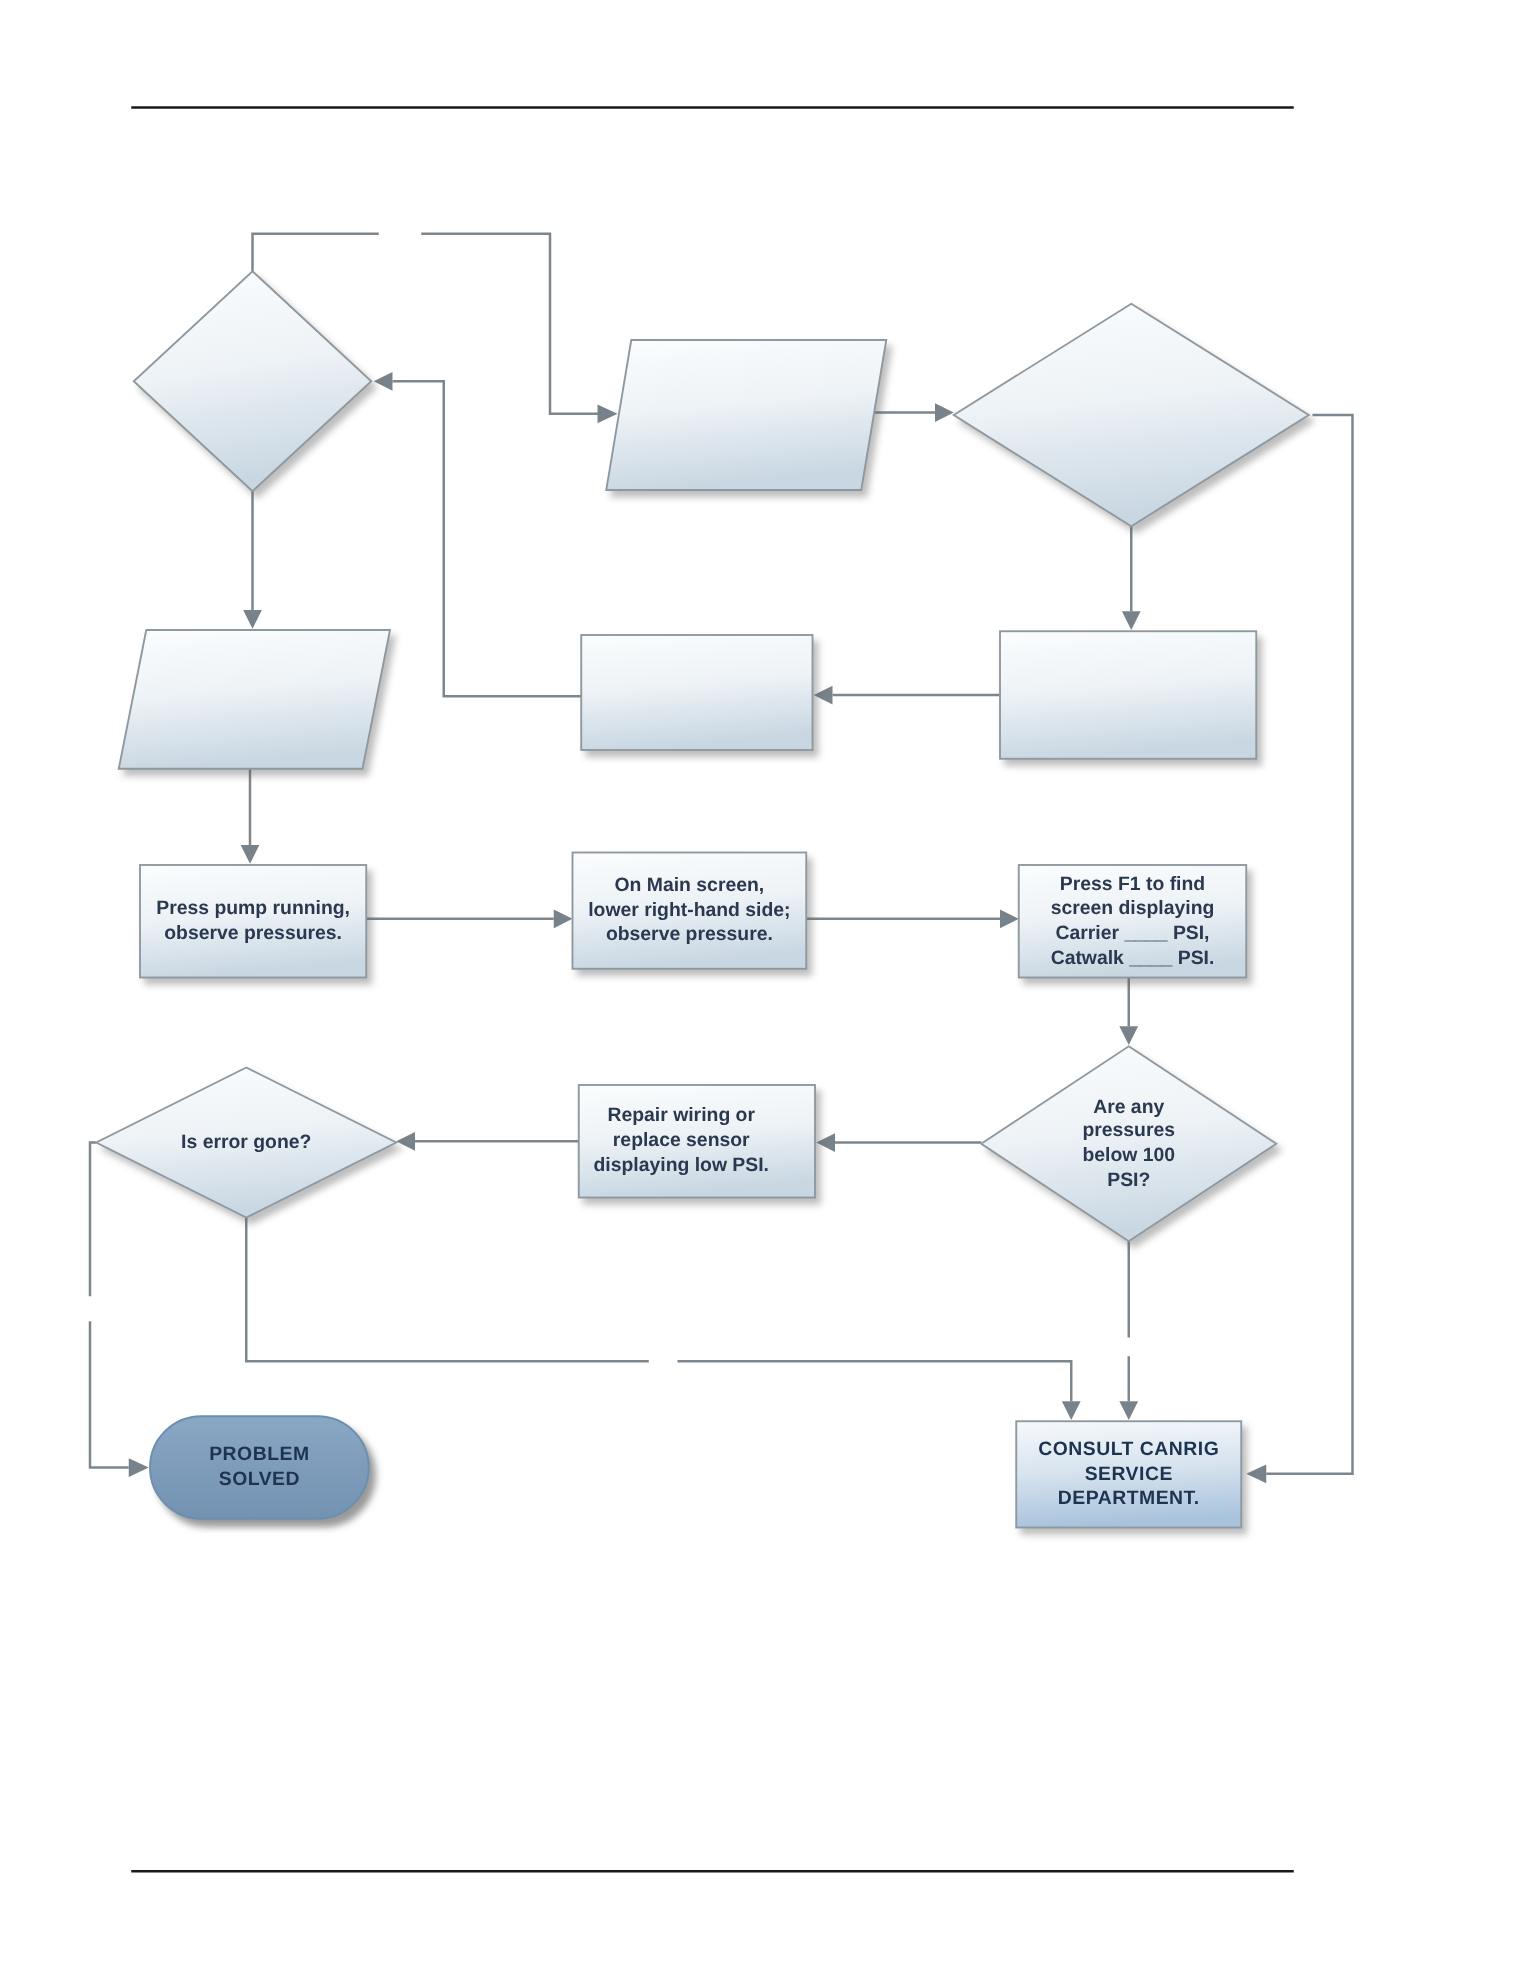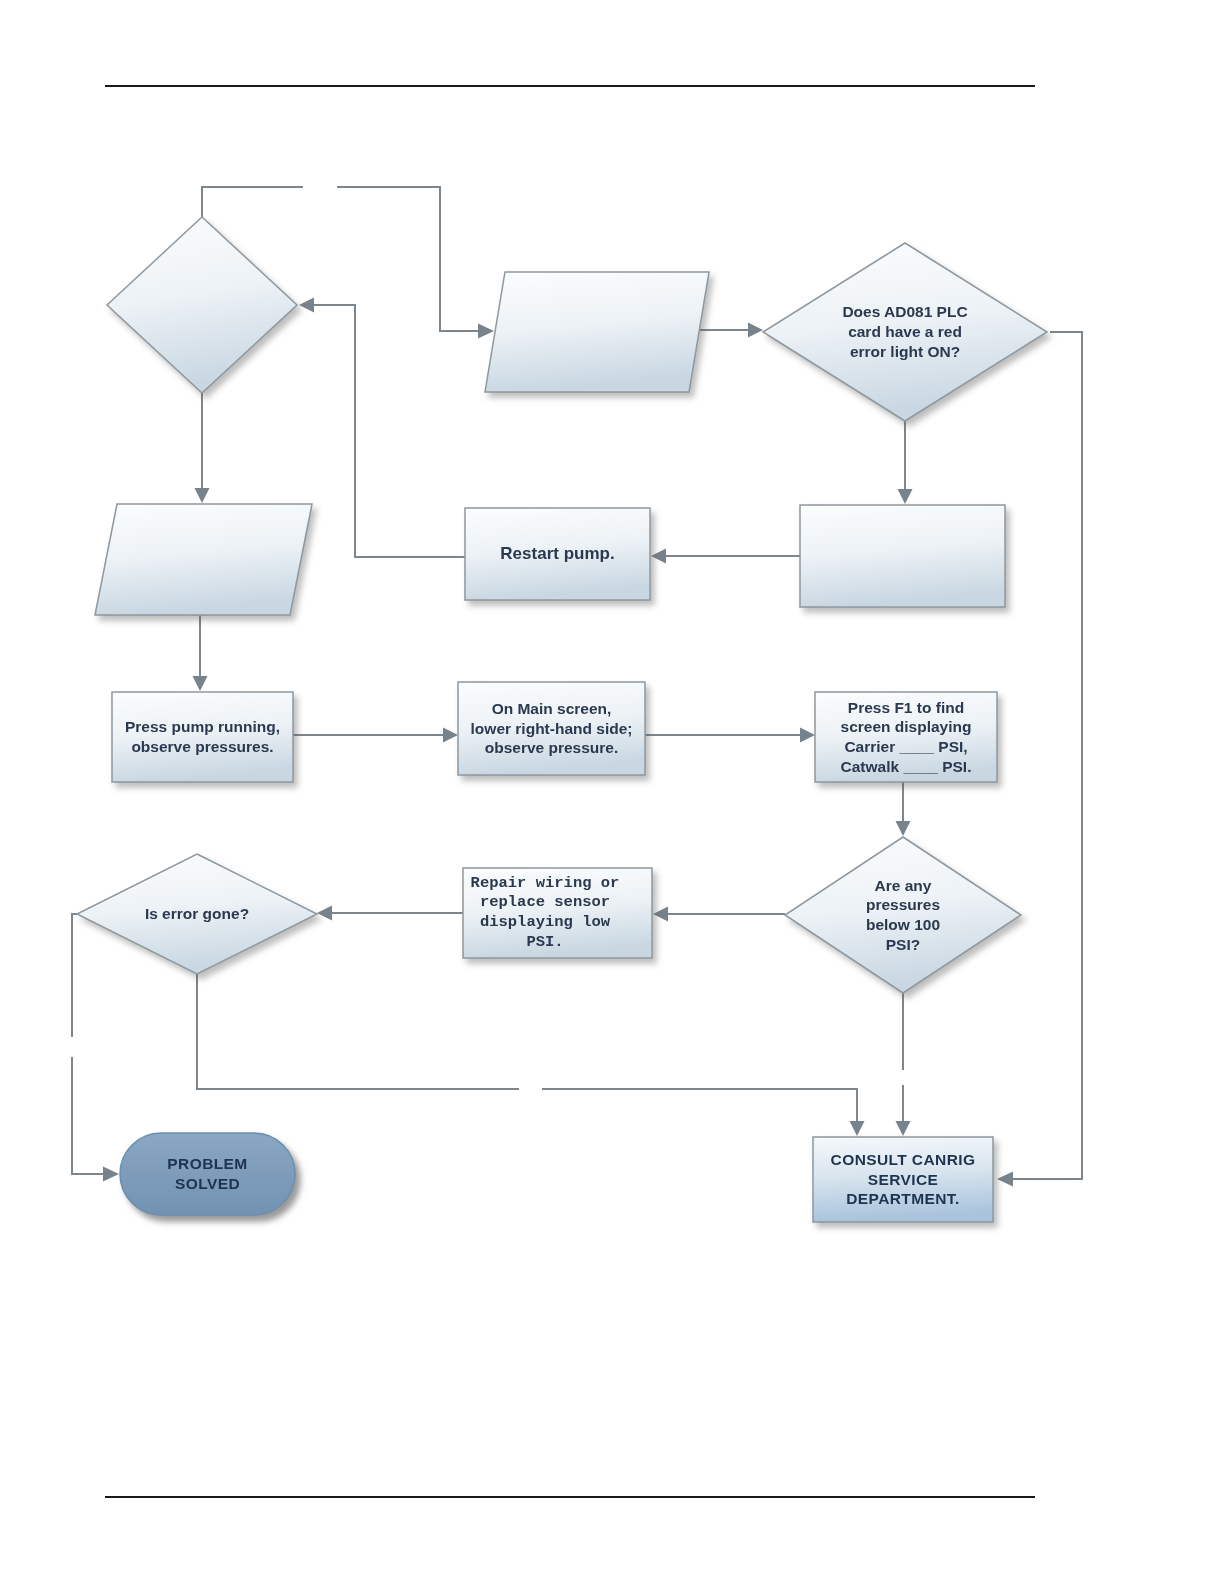--- a/index.html
+++ b/index.html
@@ -147,46 +147,42 @@
     <rect class="shp" fill="url(#gNode)" x="815" y="692" width="182" height="90"></rect>
     <polygon class="shp" fill="url(#gNode)" points="903,837 1021,915 903,993 785,915"></polygon>
     <rect class="shp" fill="url(#gNode)" x="463" y="868" width="189" height="90"></rect>
     <polygon class="shp" fill="url(#gNode)" points="197,854 317,914 197,974 77,914"></polygon>
     <rect class="shp term" fill="url(#gTerm)" x="120" y="1133" width="175" height="82" rx="41"></rect>
     <rect class="shp" fill="url(#gConsult)" x="813" y="1137" width="180" height="85"></rect>
   </svg>
 
 
 
-  <div class="label" style="left:787px;top:287px;width:236px;height:90px;">Does AD081 PLC
-card have a red
-error light ON?</div>
 
 
-  <div class="label" style="left:465px;top:508px;width:185px;height:92px;font-size:17px;">Restart pump.</div>
 
 
   <div class="label" style="left:112px;top:692px;width:181px;height:90px;">Press pump running,
 observe pressures.</div>
 
   <div class="label" style="left:455px;top:682px;width:193px;height:93px;">On Main screen,
 lower right-hand side;
 observe pressure.</div>
 
   <div class="label" style="left:813px;top:692px;width:186px;height:90px;">Press F1 to find
 screen displaying
 Carrier ____ PSI,
 Catwalk ____ PSI.</div>
 
   <div class="label" style="left:838px;top:850px;width:130px;height:130px;">Are any
 pressures
 below 100
 PSI?</div>
 
-  <div class="label" style="left:463px;top:868px;width:164px;height:90px;font-family:Liberation Mono, monospace;">Repair wiring or
+  <div class="label" style="left:463px;top:868px;width:164px;height:90px;">Repair wiring or
 replace sensor
 displaying low PSI.</div>
 
   <div class="label term" style="left:120px;top:1133px;width:175px;height:82px;">PROBLEM
 SOLVED</div>
 
   <div class="label" style="left:117px;top:874px;width:160px;height:80px;">Is error gone?</div>
 
   <div class="label term" style="left:813px;top:1137px;width:180px;height:85px;">CONSULT CANRIG
 SERVICE

